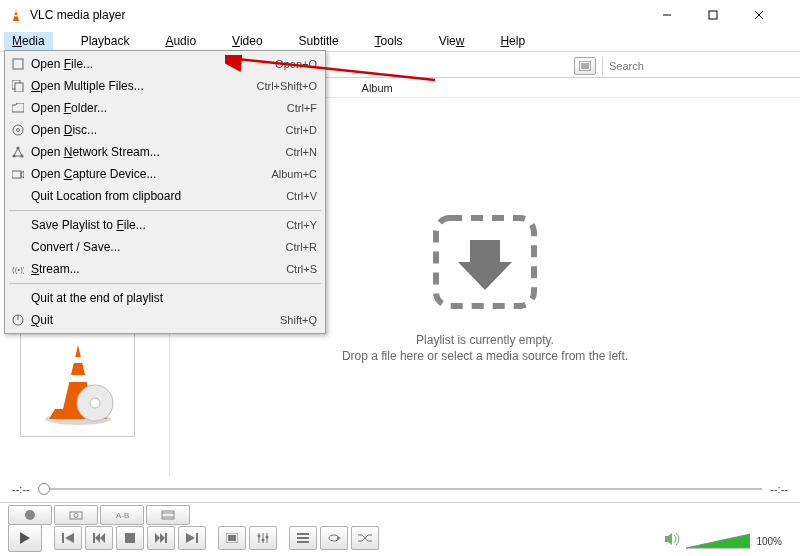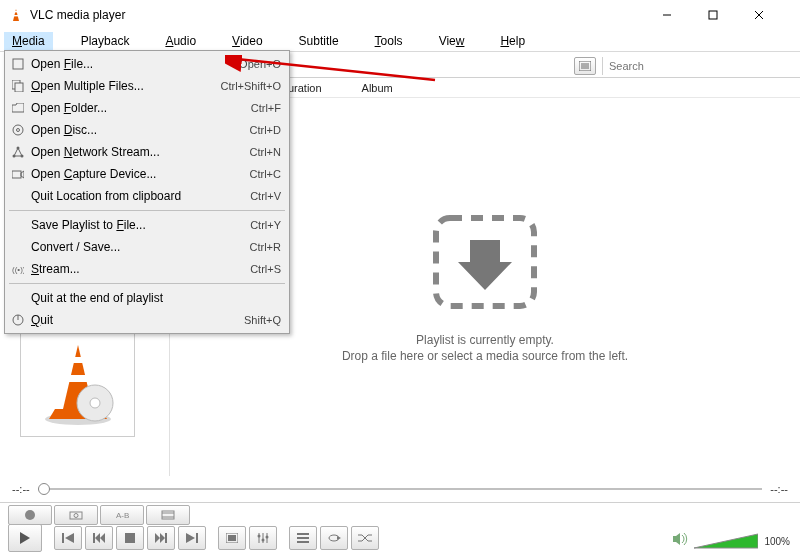--- a/index.html
+++ b/index.html
@@ -9,21 +9,21 @@
 .titlebar .icon { width: 16px; height: 16px; margin-right: 6px; }
 .titlebar .title { font-size: 12px; color: #000; flex: 1; }
 .winbtn { width: 46px; height: 30px; display: flex; align-items: center; justify-content: center; color: #222; }
 .winbtn svg { width: 10px; height: 10px; }
 
 .menubar { height: 22px; display: flex; align-items: center; padding: 0 4px; font-size: 12px; border-bottom: 1px solid #d9d9d9; gap: 20px; }
 .menuitem { padding: 2px 8px; cursor: default; }
 .menuitem:hover, .menuitem.open { background: #cce8ff; }
 .menuitem .ul { text-decoration: underline; }
 
-.dropdown { position: absolute; left: 4px; top: 50px; width: 286px; background: #f0f0f0; border: 1px solid #a0a0a0; box-shadow: 2px 2px 4px rgba(0,0,0,0.25); z-index: 20; padding: 2px; }
+.dropdown { position: absolute; left: 4px; top: 50px; width: 322px; background: #f0f0f0; border: 1px solid #a0a0a0; box-shadow: 2px 2px 4px rgba(0,0,0,0.25); z-index: 20; padding: 2px; }
 .ddrow { display: flex; align-items: center; height: 22px; font-size: 12px; padding: 0 6px 0 2px; }
 .ddrow .ic { width: 18px; display: flex; justify-content: center; color: #555; font-size: 11px; }
 .ddrow .lbl { flex: 1; padding-left: 4px; }
 .ddrow .lbl .ul { text-decoration: underline; }
 .ddrow .sc { color: #444; font-size: 11px; }
 .ddrow .sub { font-size: 10px; color: #333; }
 .ddsep { height: 1px; background: #c0c0c0; margin: 3px 2px; }
 
 .workarea { position: absolute; top: 52px; left: 0; right: 0; bottom: 80px; display: flex; }
 .left { width: 170px; background: #fff; border-right: 1px solid #e0e0e0; position: relative; }
@@ -44,21 +44,21 @@
 .seektrack { flex: 1; height: 2px; background: #c0c0c0; position: relative; }
 .seekthumb { position: absolute; left: 0; top: -5px; width: 12px; height: 12px; border-radius: 50%; background: #fff; border: 1px solid #888; }
 
 .controlbar { position: absolute; left: 0; right: 0; bottom: 0; height: 54px; background: #fff; border-top: 1px solid #d0d0d0; }
 .extras { position: absolute; left: 8px; top: 2px; display: flex; gap: 2px; }
 .extbtn { width: 44px; height: 20px; border: 1px solid #b0b0b0; background: linear-gradient(#fff,#e4e4e4); display: flex; align-items: center; justify-content: center; color: #888; border-radius: 2px; }
 .ctrlrow { position: absolute; left: 8px; bottom: 4px; display: flex; align-items: center; gap: 3px; }
 .ctrlbtn { width: 28px; height: 24px; border: 1px solid #b0b0b0; background: linear-gradient(#fff,#e4e4e4); display: flex; align-items: center; justify-content: center; border-radius: 2px; color: #555; }
 .ctrlbtn.big { width: 34px; height: 28px; }
 .ctrlsep { width: 6px; }
-.volume { position: absolute; right: 10px; bottom: 6px; display: flex; align-items: center; gap: 6px; }
+.volume { position: absolute; right: 18px; bottom: 6px; display: flex; align-items: center; gap: 6px; }
 .voltriangle { width: 64px; height: 18px; position: relative; }
 .volpct { font-size: 10px; color: #333; }
 
 .arrow { position: absolute; z-index: 30; pointer-events: none; }
 </style>
 </head>
 <body>
 
 <div class="titlebar">
   <span class="icon">
@@ -150,21 +150,21 @@
       <span class="sc">Ctrl+N</span>
     </div>
     <div class="ddrow">
       <span class="ic">
         <svg width="12" height="10">
           <rect x="0" y="2" width="9" height="7" fill="none" stroke="#666"></rect>
           <polygon points="9,4 12,2 12,9 9,7" fill="none" stroke="#666"></polygon>
         </svg>
       </span>
       <span class="lbl">Open <span class="ul">C</span>apture Device...</span>
-      <span class="sc">Ctrl+C</span>
+      <span class="sc">Album+C</span>
     </div>
     <div class="ddrow">
       <span class="ic"></span>
       <span class="lbl">Quit Location from clipboard</span>
       <span class="sc">Ctrl+V</span>
     </div>
     <div class="ddsep"></div>
     <div class="ddrow">
       <span class="ic"></span>
       <span class="lbl">Save Playlist to <span class="ul">F</span>ile...</span>

